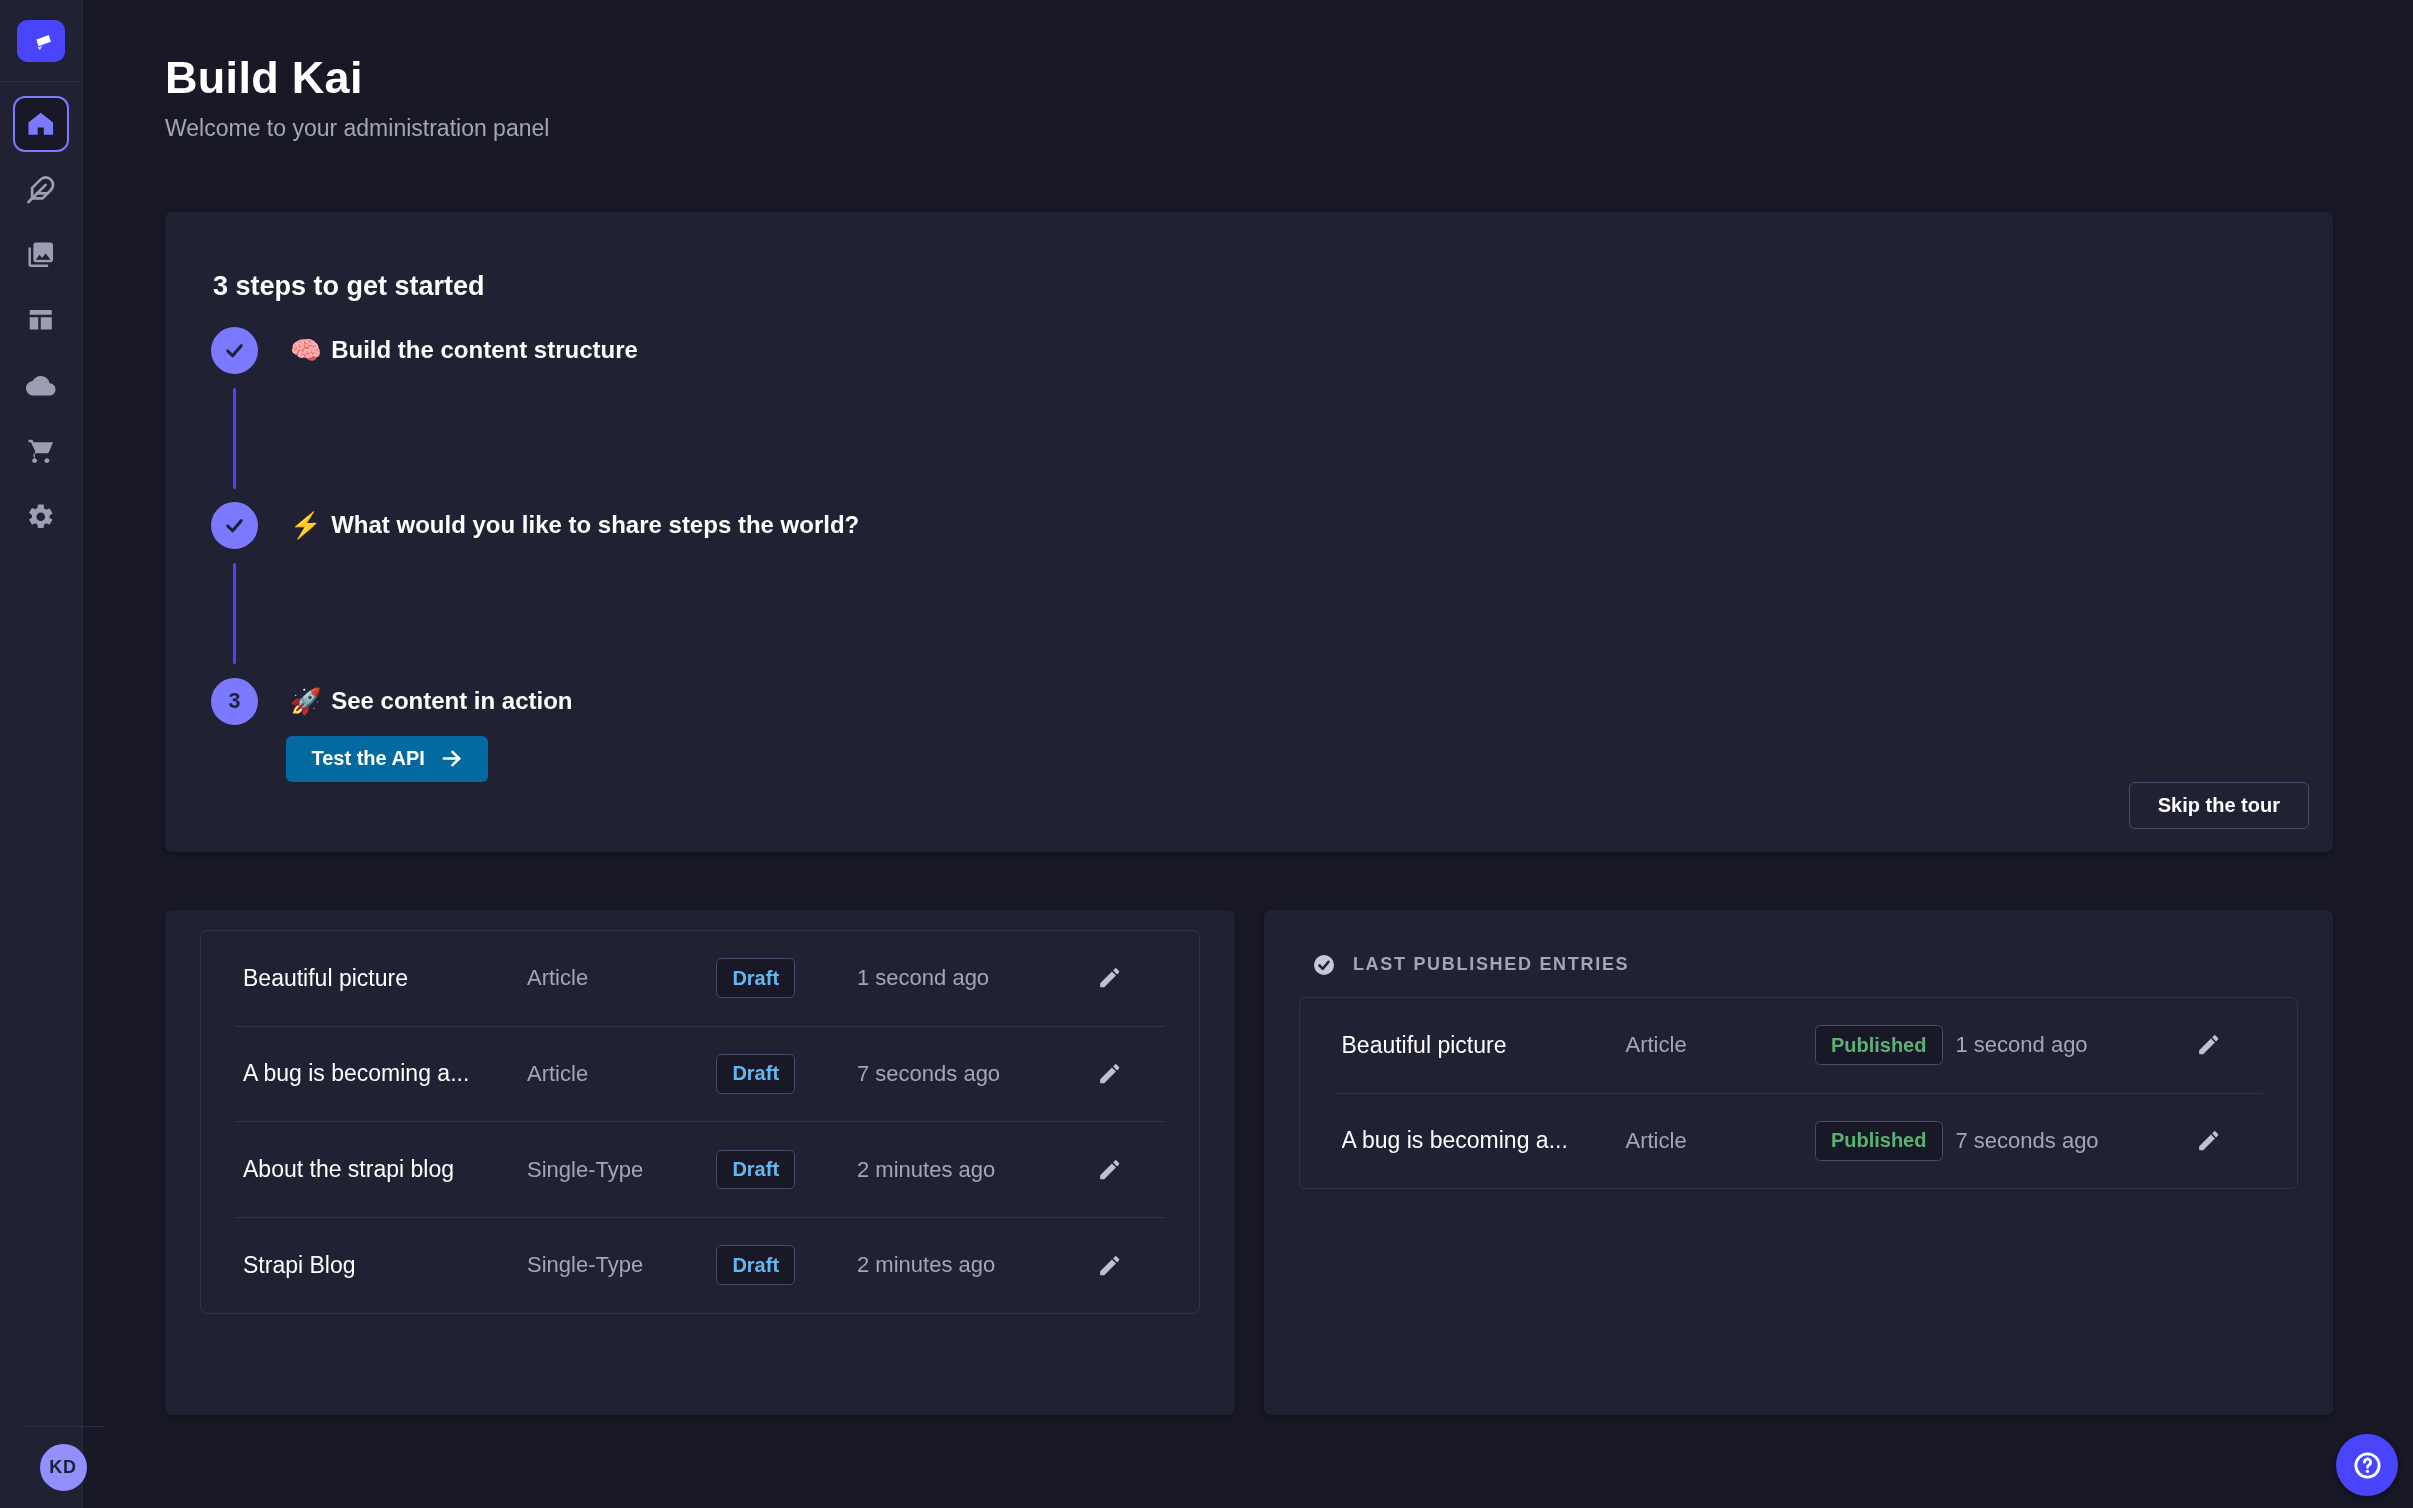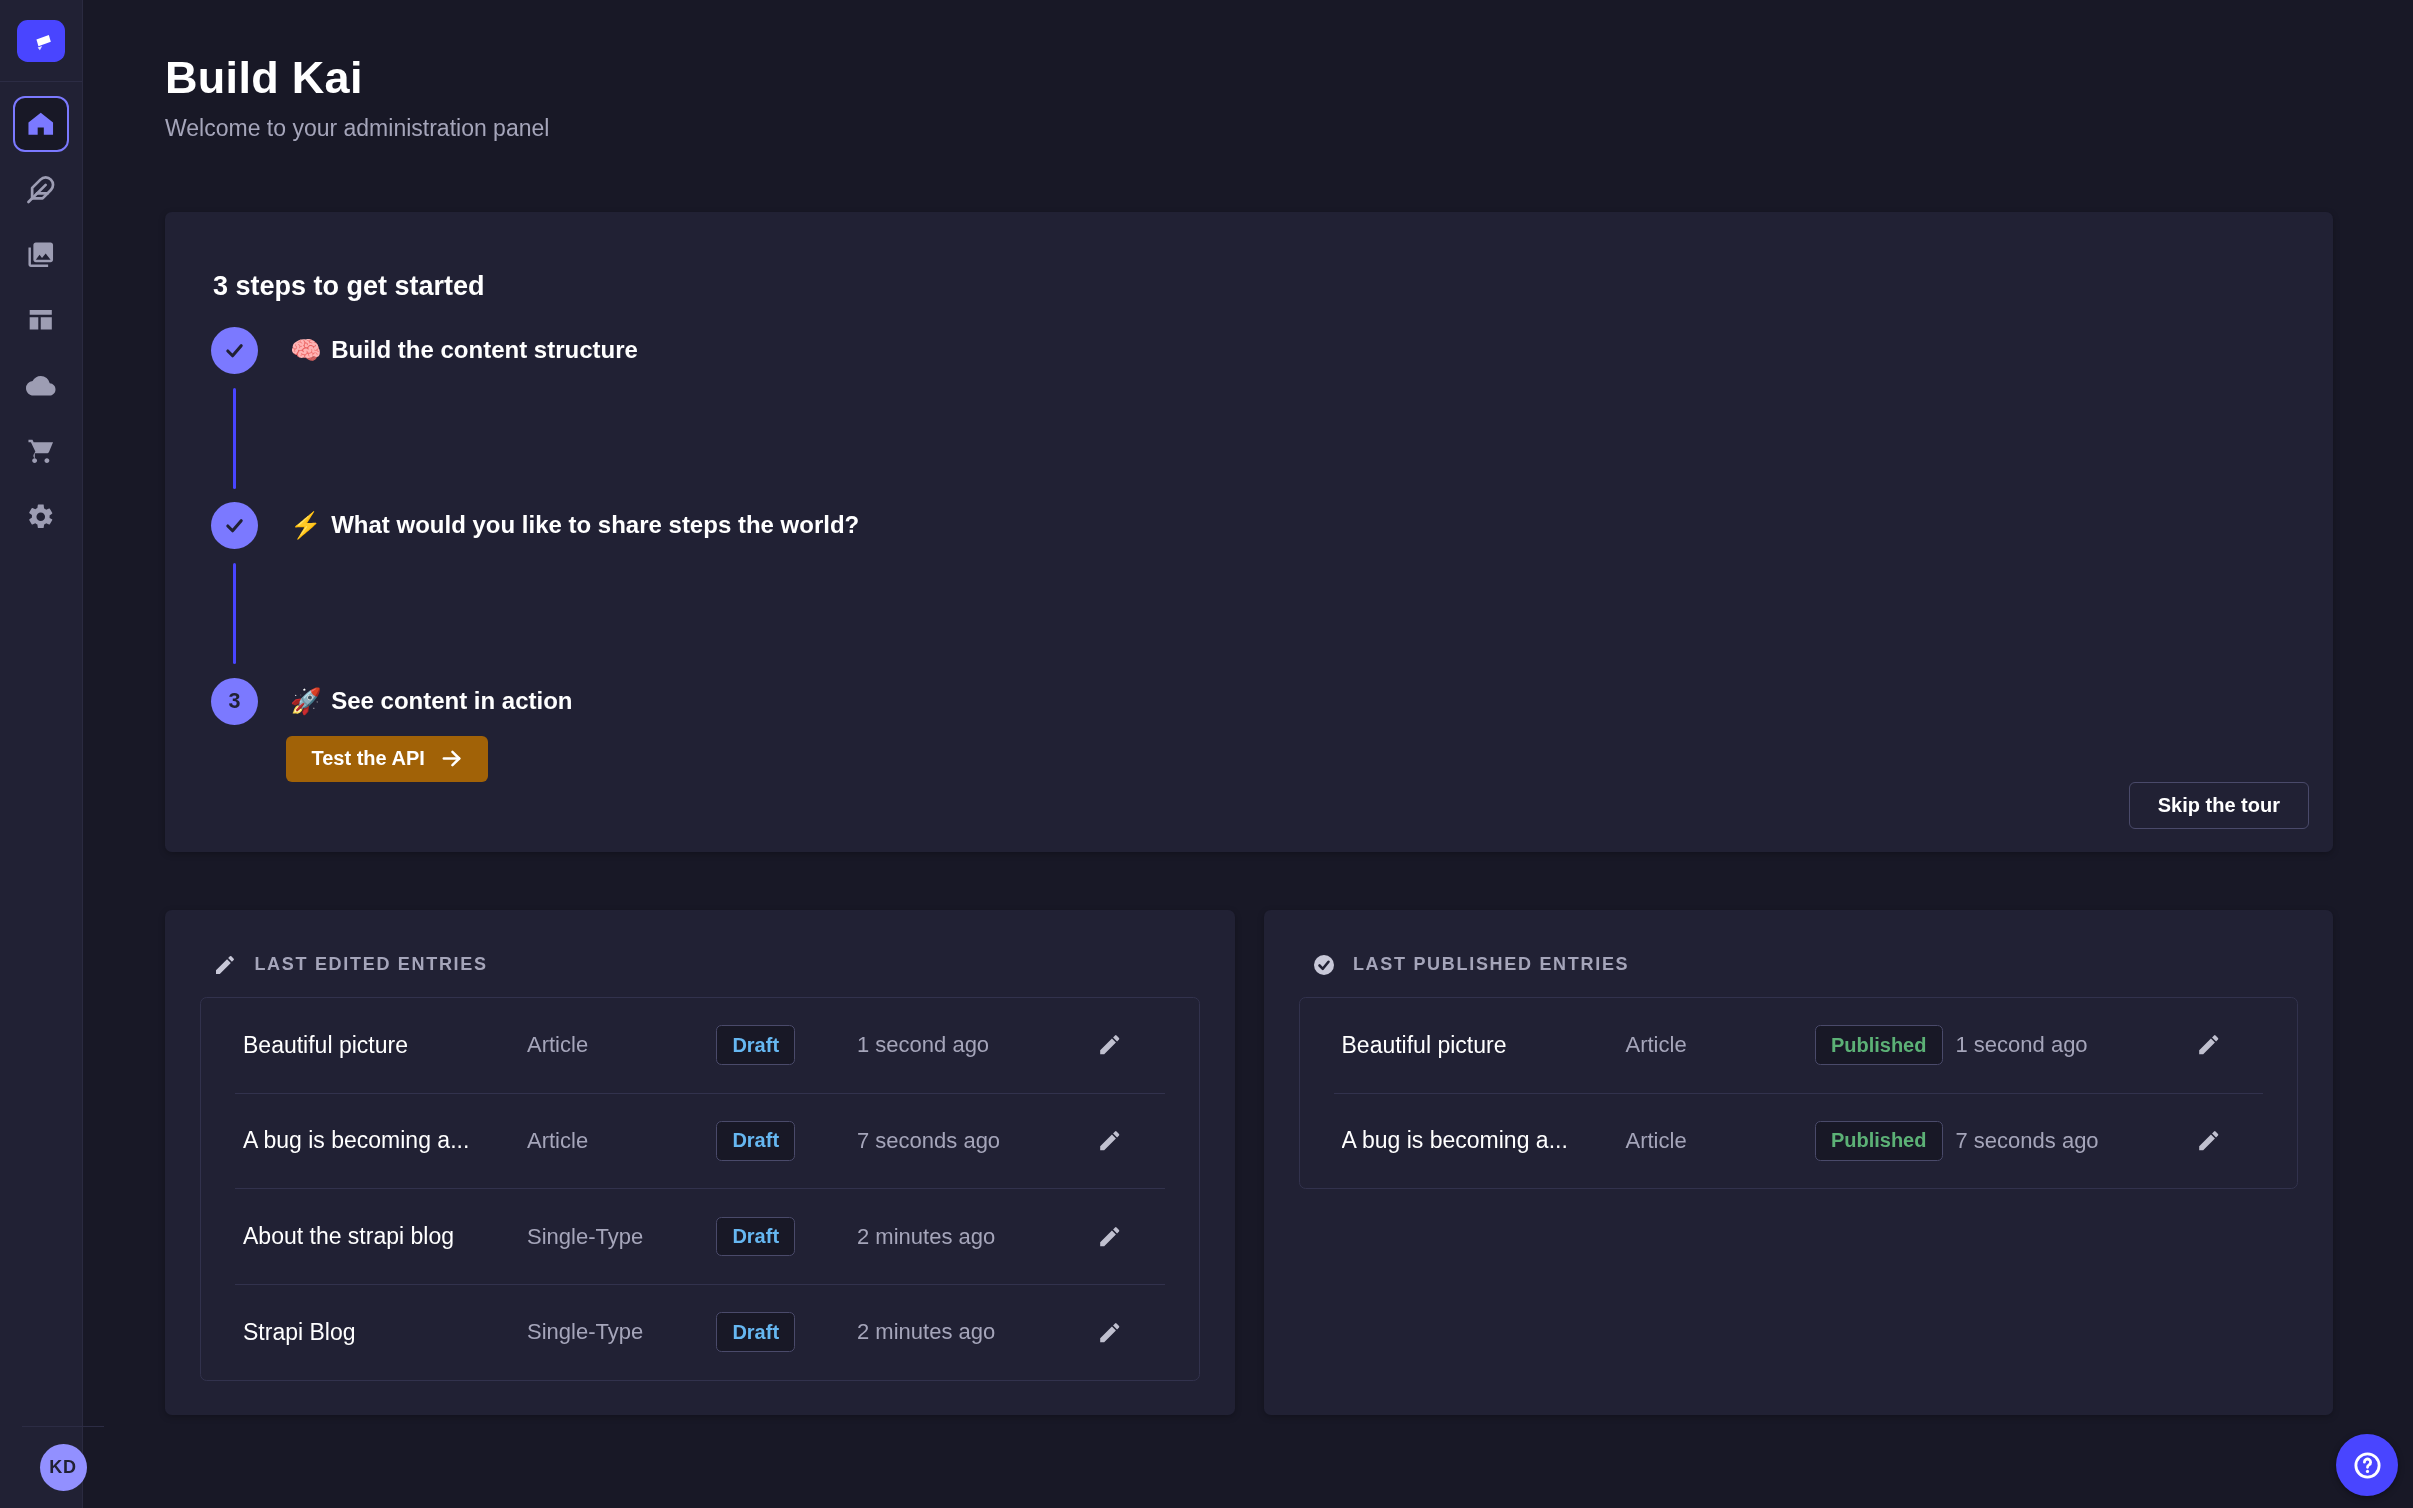--- a/index.html
+++ b/index.html
@@ -78,21 +78,21 @@
   .step-circle svg { width:23px; height:23px; fill:none; stroke:#212134; stroke-width:3.2; stroke-linecap:round; stroke-linejoin:round; }
   .step-label {
     position:absolute; left:125px; height:47px;
     display:flex; align-items:center; gap:9.4px;
     font-size:24px; font-weight:600; color:#ffffff;
   }
   .step-emoji { font-size:25.5px; }
   .connector { position:absolute; left:68px; width:3.4px; background:#4945ff; border-radius:2px; }
   .cta-btn {
     position:absolute; left:121px; top:524px; height:46px;
-    background:#a16207; color:#ffffff;
+    background:#0369a1; color:#ffffff;
     border:none; border-radius:6px; cursor:pointer;
     display:flex; align-items:center; gap:14.7px;
     padding:0 25.5px; font-size:20px; font-weight:700;
     font-family:"Liberation Sans", sans-serif;
     text-align:right;
   }
   .cta-btn svg { width:23px; height:23px; fill:none; stroke:#ffffff; stroke-width:2.6; stroke-linecap:round; stroke-linejoin:round; }
   .skip-btn {
     position:absolute; right:24px; bottom:23px; height:47px;
     background:transparent; color:#ffffff;
@@ -258,26 +258,20 @@
           <path d="M13 5 L20 12 L13 19"></path>
       </svg>
     </button>
 
     <button class="skip-btn">Skip the tour</button>
   </section>
 
   <div class="panels">
 
     <section class="panel">
-      <div class="panel-header">
-        <svg viewBox="0 0 24 24">
-          <path class="hdr-pencil" d="M3 17.25V21h3.75L17.81 9.94l-3.75-3.75L3 17.25zM20.71 7.04c.39-.39.39-1.02 0-1.41l-2.34-2.34a.996.996 0 0 0-1.41 0l-1.83 1.83 3.75 3.75 1.83-1.83z"></path>
-        </svg>
-        <span class="panel-title">LAST EDITED ENTRIES</span>
-      </div>
 
       <div class="entry-table">
         <div class="entry-row">
           <span class="cell-title">Beautiful picture</span>
           <span class="cell-type">Article</span>
           <span class="badge draft">Draft</span>
           <span class="cell-time">1 second ago</span>
           <button class="edit-btn">
             <svg viewBox="0 0 24 24">
                 <path d="M3 17.25V21h3.75L17.81 9.94l-3.75-3.75L3 17.25zM20.71 7.04c.39-.39.39-1.02 0-1.41l-2.34-2.34a.996.996 0 0 0-1.41 0l-1.83 1.83 3.75 3.75 1.83-1.83z"></path>

